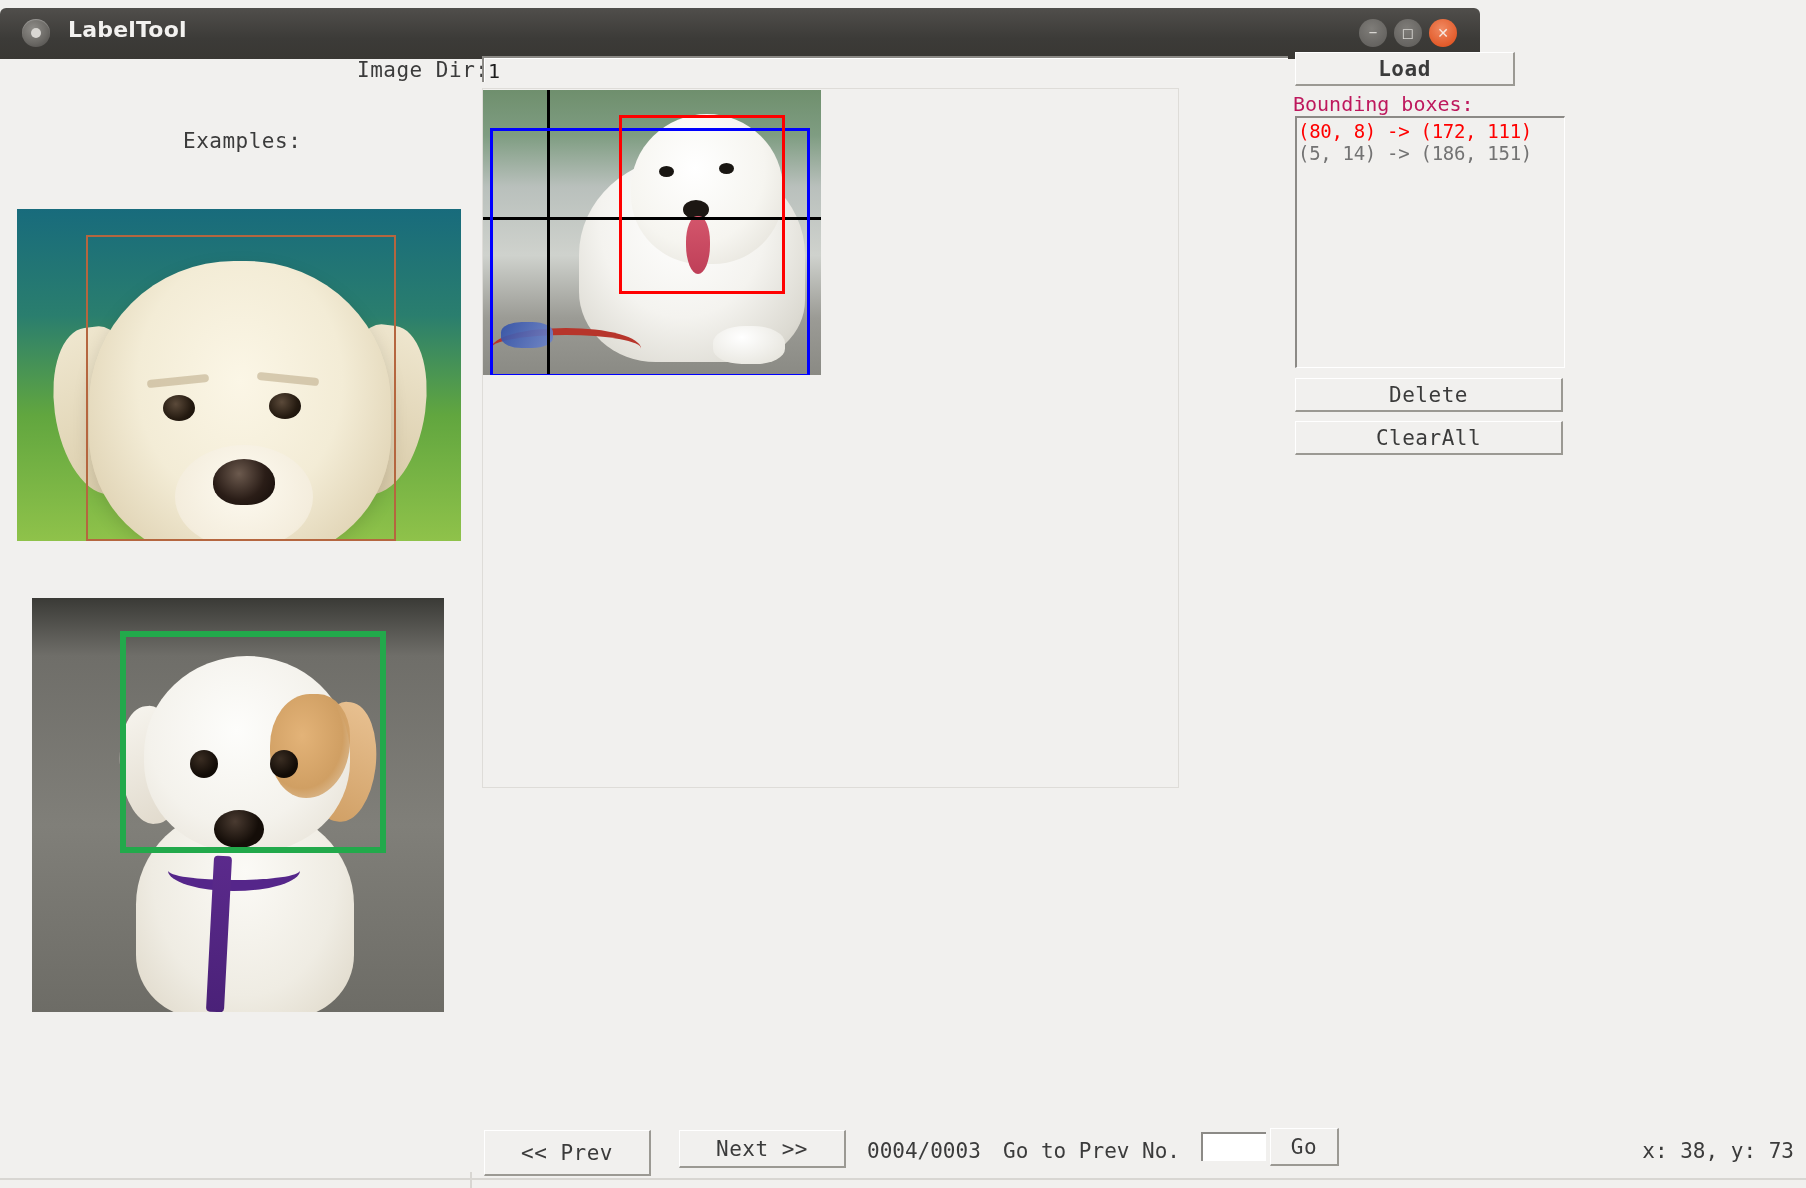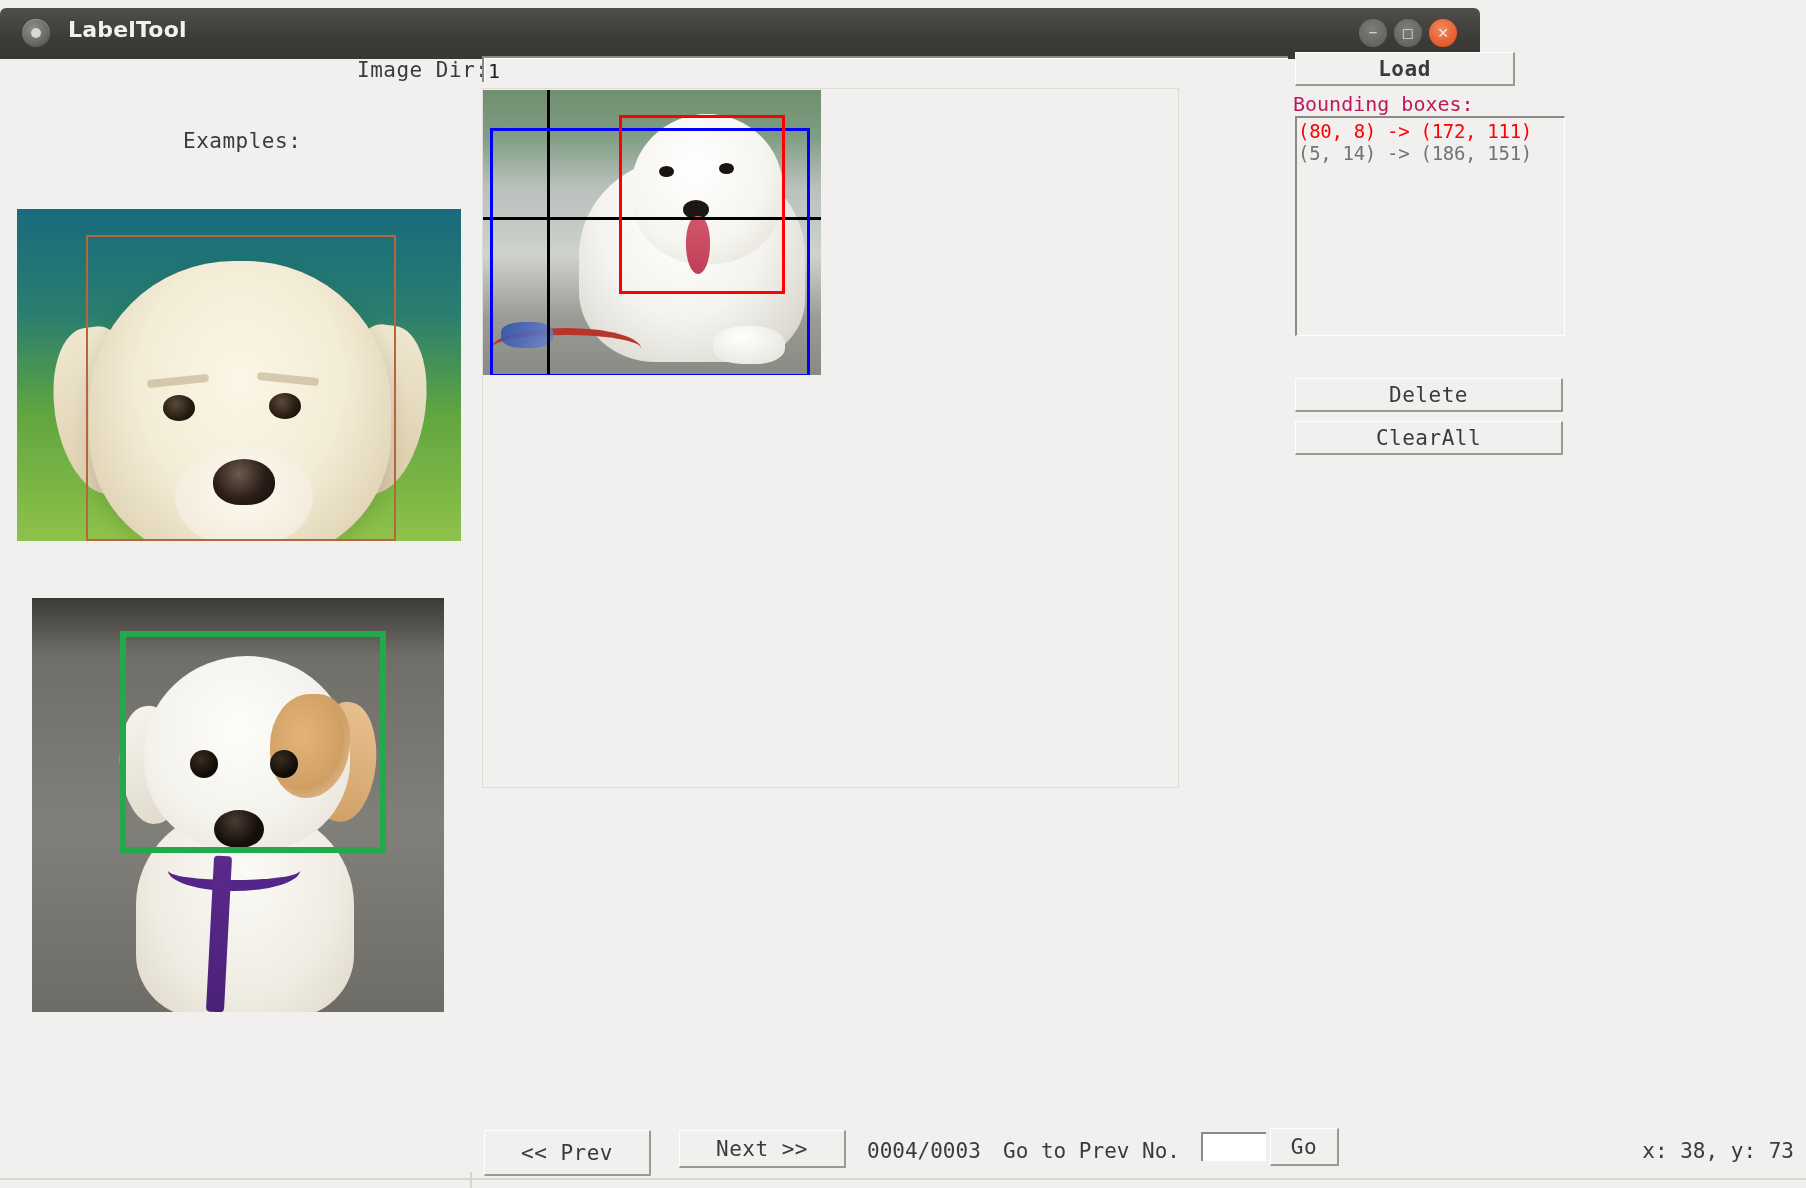--- a/index.html
+++ b/index.html
@@ -325,21 +325,21 @@
   }
   #bb-label {
     position: absolute;
     left: 1293px; top: 92px;
     font-size: 20px;
     color: #be185d;
   }
   #bb-list {
     position: absolute;
     left: 1295px; top: 116px;
-    width: 270px; height: 220px;
+    width: 270px; height: 252px;
     background: #f1f0ee;
     border-top: 2px solid #8c8a86;
     border-left: 2px solid #8c8a86;
     border-right: 1px solid #ffffff;
     border-bottom: 1px solid #ffffff;
     box-sizing: border-box;
     overflow: hidden;
     padding: 2px 0 0 1px;
   }
   .bb-row {

